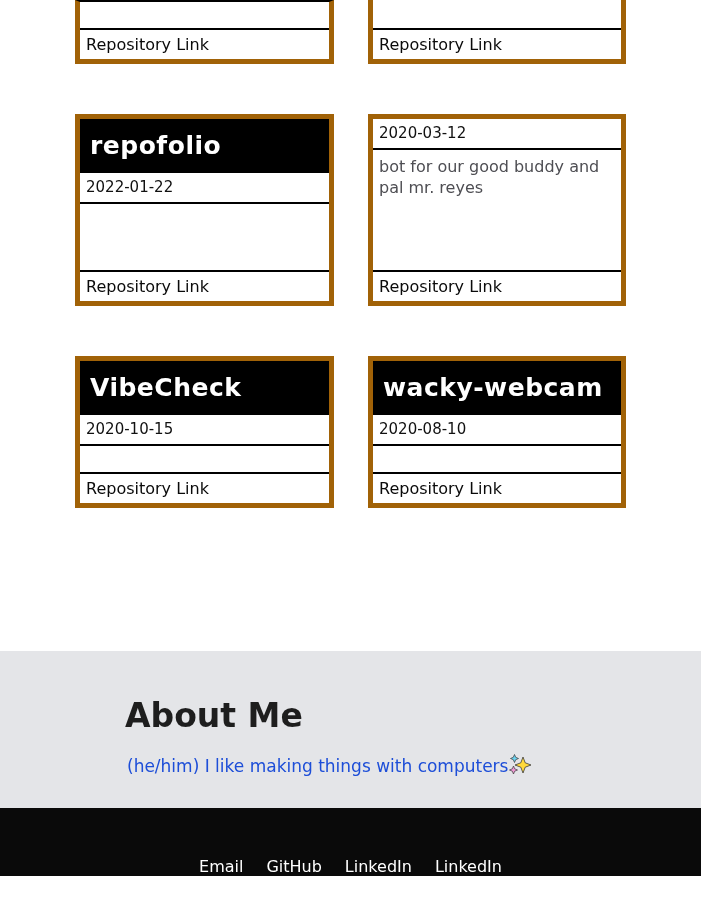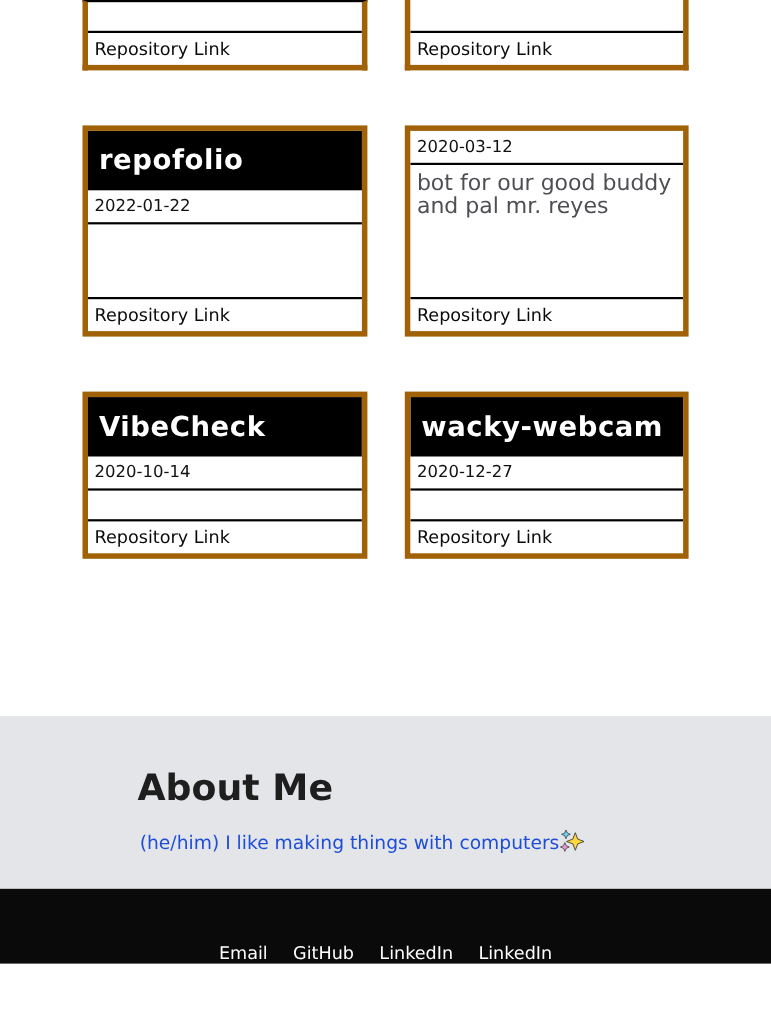--- a/index.html
+++ b/index.html
@@ -44,21 +44,21 @@
     font-size: 15px;
     line-height: 19px;
     padding: 5px 6px;
     color: #111;
   }
   .card-desc {
     flex: 1;
     border-top: 2px solid #000;
     border-bottom: 2px solid #000;
     padding: 6px;
-    font-size: 20px;
+    font-size: 16px;
     line-height: 21px;
     color: #4e4e53;
   }
   .card-repo {
     display: block;
     font-size: 16px;
     line-height: 19px;
     padding: 5px 6px;
     color: #0a0a0a;
     text-decoration: none;
@@ -128,27 +128,27 @@
       <a class="card-repo">Repository Link</a>
     </div>
     <div class="card">
       <div class="card-date">2020-03-12</div>
       <div class="card-desc">bot for our good buddy and pal mr. reyes</div>
       <a class="card-repo">Repository Link</a>
     </div>
 
     <div class="card">
       <div class="card-header">VibeCheck</div>
-      <div class="card-date">2020-10-14</div>
+      <div class="card-date">2020-10-15</div>
       <div class="card-desc"></div>
       <a class="card-repo">Repository Link</a>
     </div>
     <div class="card">
       <div class="card-header">wacky-webcam</div>
-      <div class="card-date">2020-12-27</div>
+      <div class="card-date">2020-08-10</div>
       <div class="card-desc"></div>
       <a class="card-repo">Repository Link</a>
     </div>
 
   </div>
 </main>
 
 <section class="about">
   <div class="about-inner">
     <h2 class="about-title">About Me</h2>

